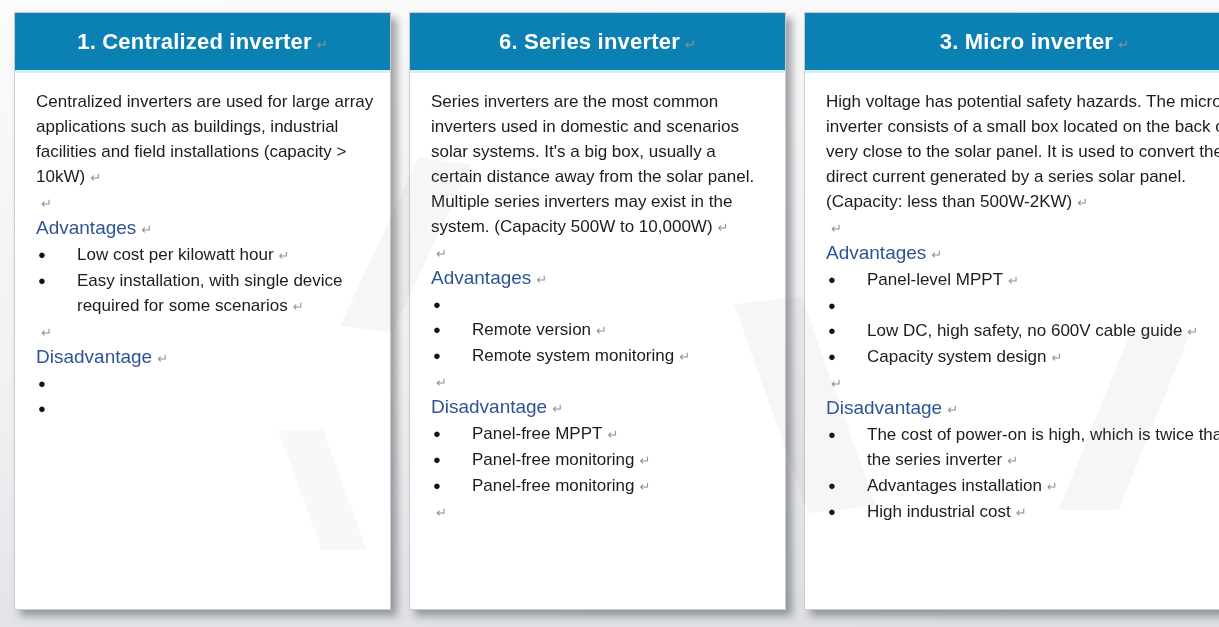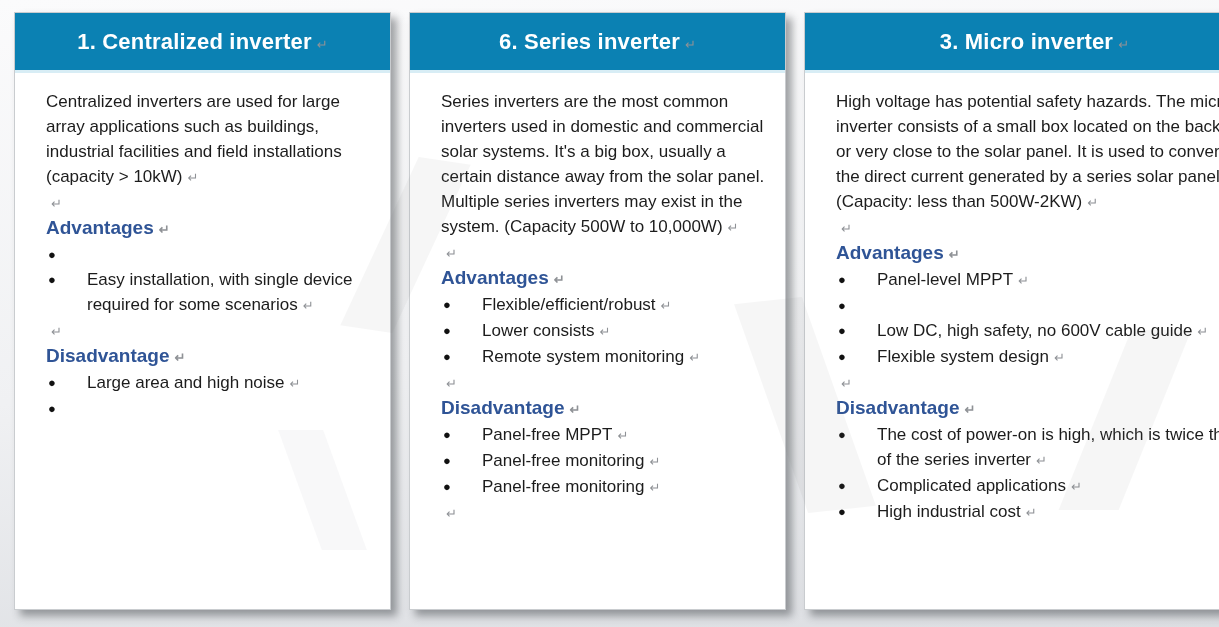--- a/index.html
+++ b/index.html
@@ -14,25 +14,25 @@
     border:1px solid #c9cccf; box-shadow:6px 6px 8px rgba(50,55,60,0.45);
     overflow:hidden;
   }
   .card.c3 { width:461px; }
   .card-header {
     height:57px; background:#0b81b3; border-bottom:3px solid #d8edf5;
     display:flex; align-items:center; justify-content:center;
   }
   .card-title { color:#ffffff; font-size:22px; font-weight:bold; letter-spacing:0.2px; }
   .title-mark { color:#c4b49c; font-size:14px; margin-left:7px; font-weight:normal; }
-  .card-body { padding:16px 14px 0 31px; font-size:17px; line-height:25px; color:#1c1c1c; }
+  .card-body { padding:16px 14px 0 21px; font-size:17px; line-height:25px; color:#1c1c1c; }
   .desc { margin:0; }
   .pmark { color:#8f9296; font-size:13px; margin-left:5px; }
   .blank { height:25px; line-height:25px; }
-  .sec-heading { color:#2f5496; font-weight:bold; font-size:19px; line-height:25px; }
+  .sec-heading { color:#2f5496; font-weight:normal; font-size:19px; line-height:25px; }
   .blist { margin:0; padding:0; list-style:none; }
   .li { display:flex; }
   .bullet { width:39px; padding-left:2px; font-size:13px; line-height:25px; flex:none; color:#111; }
   .litext { flex:1; }
   
   .wm { position:absolute; background:#7a7f86; opacity:0.07; pointer-events:none; z-index:3; }
   .wm1 { left:378px; top:160px; width:55px; height:170px; transform:skewX(-18deg) rotate(8deg); }
   .wm2 { left:770px; top:300px; width:70px; height:210px; transform:skewX(14deg) rotate(-6deg); }
   .wm3 { left:1095px; top:330px; width:60px; height:180px; transform:skewX(-22deg); }
   .wm4 { left:300px; top:430px; width:45px; height:120px; transform:skewX(20deg); opacity:0.05; }
@@ -51,56 +51,55 @@
     <div class="card-header">
       <span class="card-title"><span>1. Centralized inverter</span><span class="pmark title-mark">↵</span></span>
     </div>
     <div class="card-body">
       <p class="desc"><span>Centralized inverters are used for large array applications such as buildings, industrial facilities and field installations (capacity &gt; 10kW)</span><span class="pmark">↵</span></p>
       <div class="blank"><span class="pmark">↵</span></div>
       <div class="sec-heading"><span>Advantages</span><span class="pmark">↵</span></div>
       <ul class="blist">
         <li class="li">
             <span class="bullet">●</span>
+            <span class="litext"><span>Low cost per kilowatt hour</span><span class="pmark">↵</span></span>
           </li>
         <li class="li">
             <span class="bullet">●</span>
             <span class="litext"><span>Easy installation, with single device required for some scenarios</span><span class="pmark">↵</span></span>
           </li>
       </ul>
       <div class="blank"><span class="pmark">↵</span></div>
       <div class="sec-heading"><span>Disadvantage</span><span class="pmark">↵</span></div>
       <ul class="blist">
         <li class="li">
             <span class="bullet">●</span>
-            <span class="litext"><span>Large area and high noise</span><span class="pmark">↵</span></span>
           </li>
         <li class="li">
             <span class="bullet">●</span>
           </li>
       </ul>
     </div>
   </div>
 
   <div class="card">
     <div class="card-header">
       <span class="card-title"><span>6. Series inverter</span><span class="pmark title-mark">↵</span></span>
     </div>
     <div class="card-body">
-      <p class="desc"><span>Series inverters are the most common inverters used in domestic and commercial solar systems. It's a big box, usually a certain distance away from the solar panel. Multiple series inverters may exist in the system. (Capacity 500W to 10,000W)</span><span class="pmark">↵</span></p>
+      <p class="desc"><span>Series inverters are the most common inverters used in domestic and scenarios solar systems. It's a big box, usually a certain distance away from the solar panel. Multiple series inverters may exist in the system. (Capacity 500W to 10,000W)</span><span class="pmark">↵</span></p>
       <div class="blank"><span class="pmark">↵</span></div>
       <div class="sec-heading"><span>Advantages</span><span class="pmark">↵</span></div>
       <ul class="blist">
         <li class="li">
             <span class="bullet">●</span>
-            <span class="litext"><span>Flexible/efficient/robust</span><span class="pmark">↵</span></span>
           </li>
         <li class="li">
             <span class="bullet">●</span>
-            <span class="litext"><span>Lower consists</span><span class="pmark">↵</span></span>
+            <span class="litext"><span>Remote version</span><span class="pmark">↵</span></span>
           </li>
         <li class="li">
             <span class="bullet">●</span>
             <span class="litext"><span>Remote system monitoring</span><span class="pmark">↵</span></span>
           </li>
       </ul>
       <div class="blank"><span class="pmark">↵</span></div>
       <div class="sec-heading"><span>Disadvantage</span><span class="pmark">↵</span></div>
       <ul class="blist">
         <li class="li">
@@ -135,33 +134,33 @@
           </li>
         <li class="li">
             <span class="bullet">●</span>
           </li>
         <li class="li">
             <span class="bullet">●</span>
             <span class="litext"><span>Low DC, high safety, no 600V cable guide</span><span class="pmark">↵</span></span>
           </li>
         <li class="li">
             <span class="bullet">●</span>
-            <span class="litext"><span>Flexible system design</span><span class="pmark">↵</span></span>
+            <span class="litext"><span>Capacity system design</span><span class="pmark">↵</span></span>
           </li>
       </ul>
       <div class="blank"><span class="pmark">↵</span></div>
       <div class="sec-heading"><span>Disadvantage</span><span class="pmark">↵</span></div>
       <ul class="blist">
         <li class="li">
             <span class="bullet">●</span>
             <span class="litext"><span>The cost of power-on is high, which is twice that of the series inverter</span><span class="pmark">↵</span></span>
           </li>
         <li class="li">
             <span class="bullet">●</span>
-            <span class="litext"><span>Complicated applications</span><span class="pmark">↵</span></span>
+            <span class="litext"><span>Advantages installation</span><span class="pmark">↵</span></span>
           </li>
         <li class="li">
             <span class="bullet">●</span>
             <span class="litext"><span>High industrial cost</span><span class="pmark">↵</span></span>
           </li>
       </ul>
     </div>
   </div>
 
 </div>

